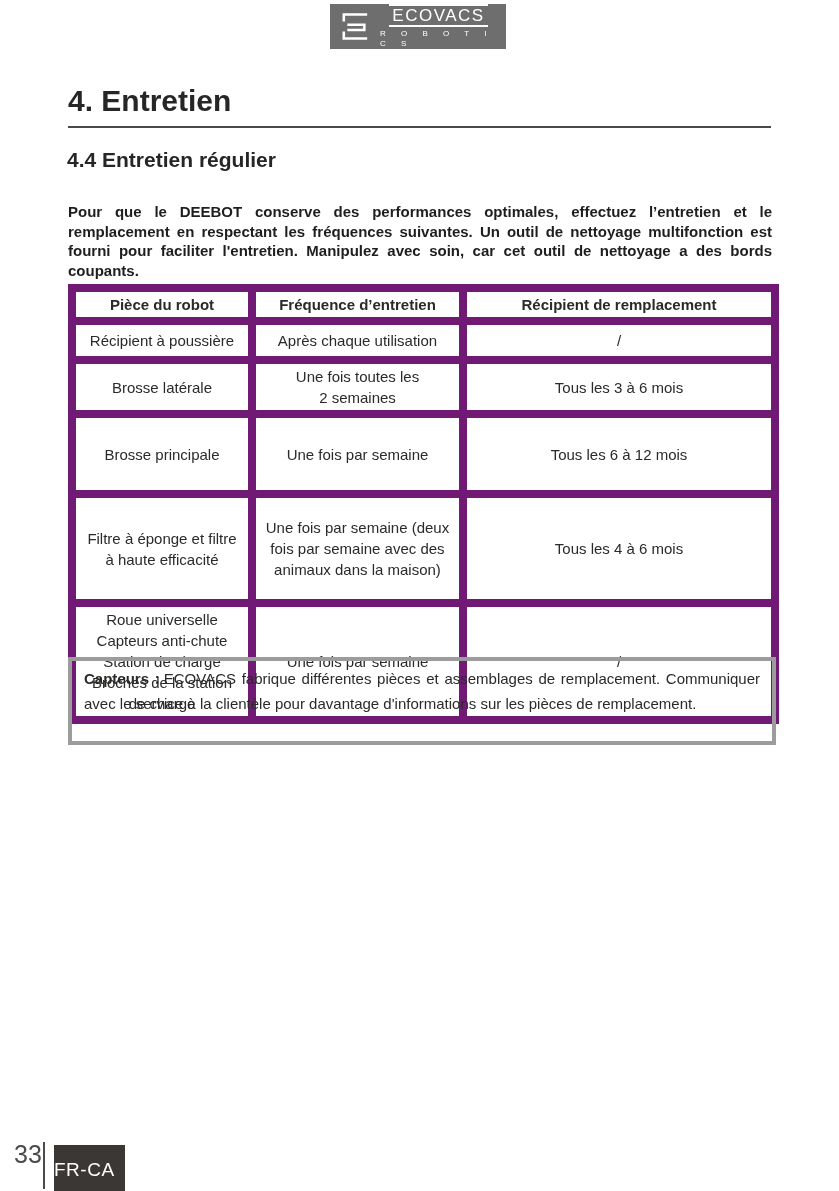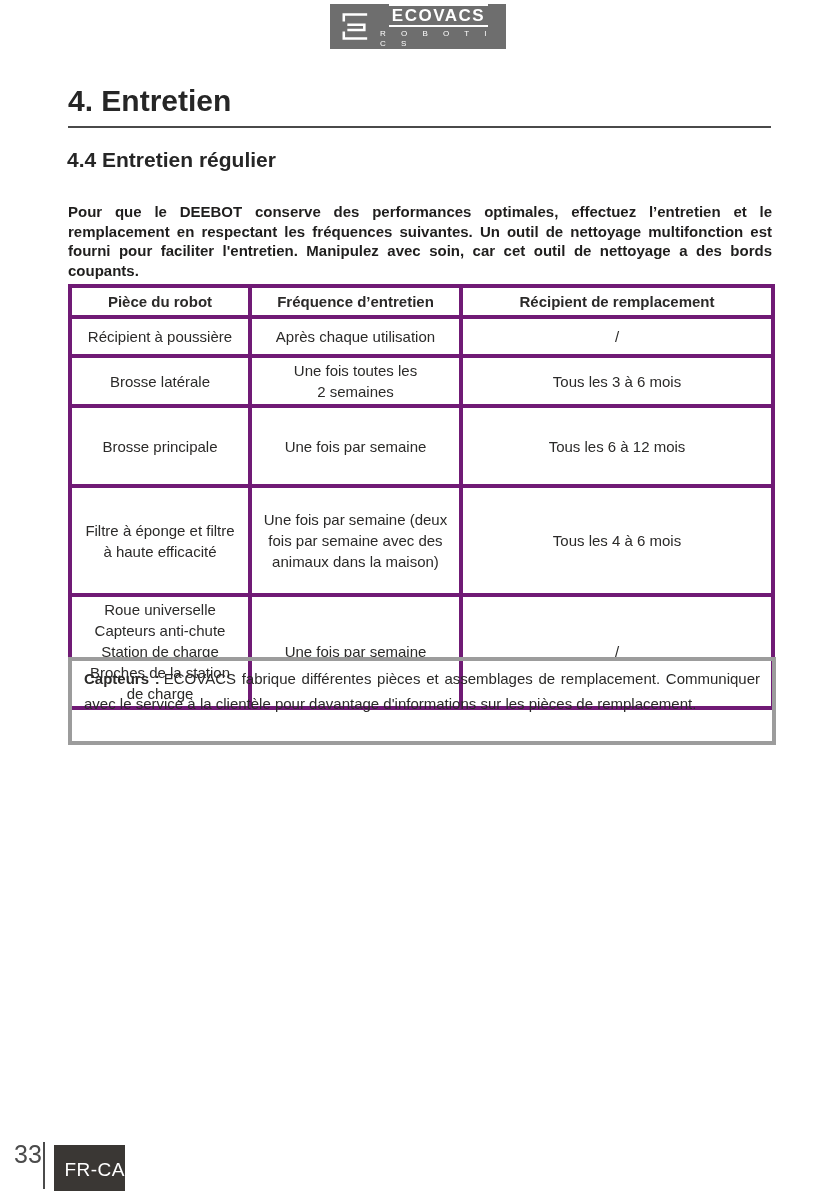--- a/index.html
+++ b/index.html
@@ -22,21 +22,21 @@
   
   .logo{
     position:absolute;left:330px;top:4px;width:176px;height:45px;
     background:var(--logo-bg);
     display:flex;align-items:center;justify-content:center;gap:7px;
     padding:2px 6px;
   }
   .logo-mark{flex:0 0 auto;display:block;}
   .logo-text{display:flex;flex-direction:column;align-items:center;}
   .logo-wordmark{
-    color:#fff;font-weight:bold;font-size:17px;line-height:19px;
+    color:#fff;font-weight:normal;font-size:17px;line-height:19px;
     letter-spacing:1.5px;
     border-top:2px solid #fff;border-bottom:2px solid #fff;
     padding:0 3px;
   }
   .logo-sub{
     color:#fff;font-size:8px;line-height:10px;letter-spacing:6.5px;
     margin-top:2px;padding-left:3px;
   }
 
   
@@ -60,21 +60,21 @@
 
   
   table.maint{
     position:absolute;left:68px;top:284px;width:703px;
     border-collapse:collapse;table-layout:fixed;
   }
   table.maint col:nth-child(1){width:180px;}
   table.maint col:nth-child(2){width:211px;}
   table.maint col:nth-child(3){width:312px;}
   table.maint th, table.maint td{
-    border:4px solid #701a75;
+    border:8px solid #701a75;
     text-align:center;vertical-align:middle;
     font-size:15px;line-height:21px;color:#2b2a29;
     white-space:pre-line;
     padding:2px 4px;
   }
   table.maint th{font-weight:bold;height:31px;}
   table.maint tr:nth-child(1) td{height:54px;}
   table.maint tr:nth-child(2) td{height:39px;}
   table.maint tr:nth-child(3) td{height:34px;}
   table.maint tr:nth-child(4) td{height:80px;}
@@ -95,21 +95,21 @@
     position:absolute;left:14px;top:1140px;
     font-size:25px;color:#4b4b4b;
   }
   .footer-divider{
     position:absolute;left:43px;top:1142px;width:2px;height:47px;
     background:#4b4b4b;
   }
   .lang-tab{
     position:absolute;left:54px;top:1145px;width:71px;height:46px;
     background:var(--tab-bg);
-    display:flex;align-items:center;justify-content:flex-end;
+    display:flex;align-items:center;justify-content:flex-start;
     padding-top:4px;
   }
   .lang-tab span{color:#fff;font-size:19px;letter-spacing:0.5px;}
 </style>
 </head>
 <body>
 
 <div class="page">
 
   <div class="logo">

